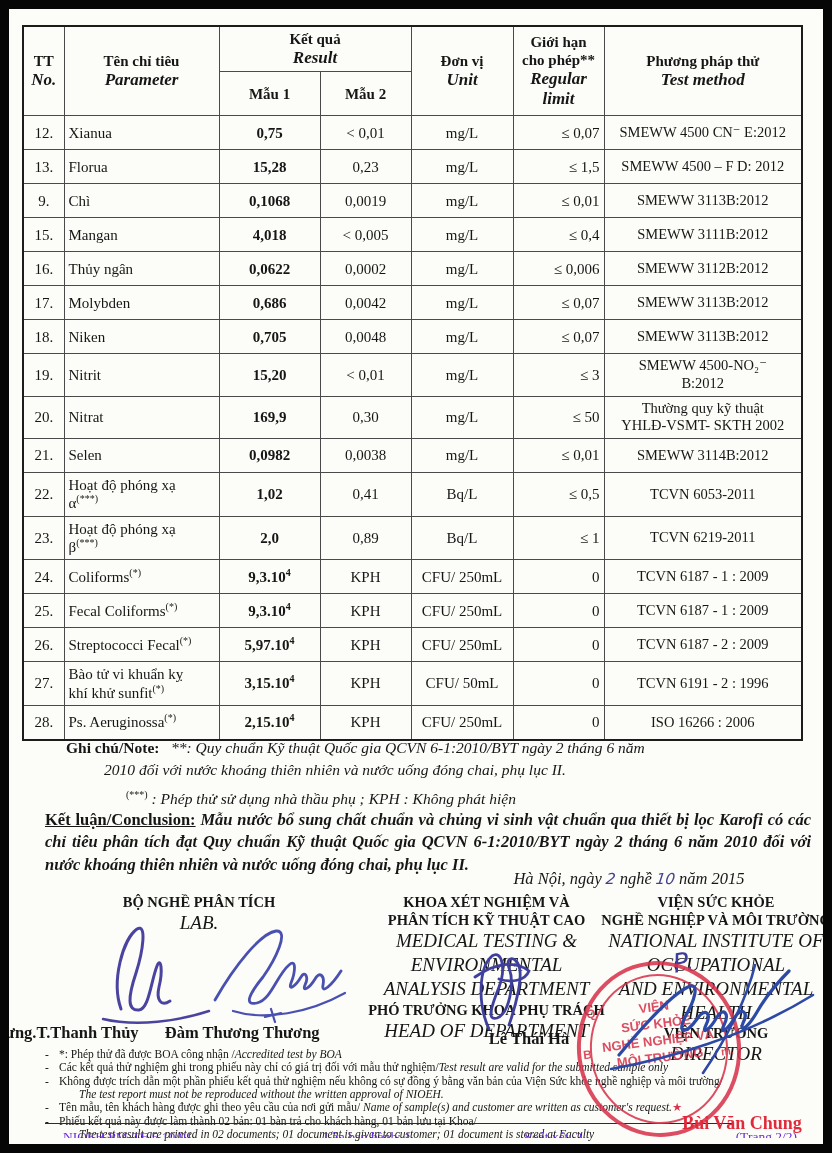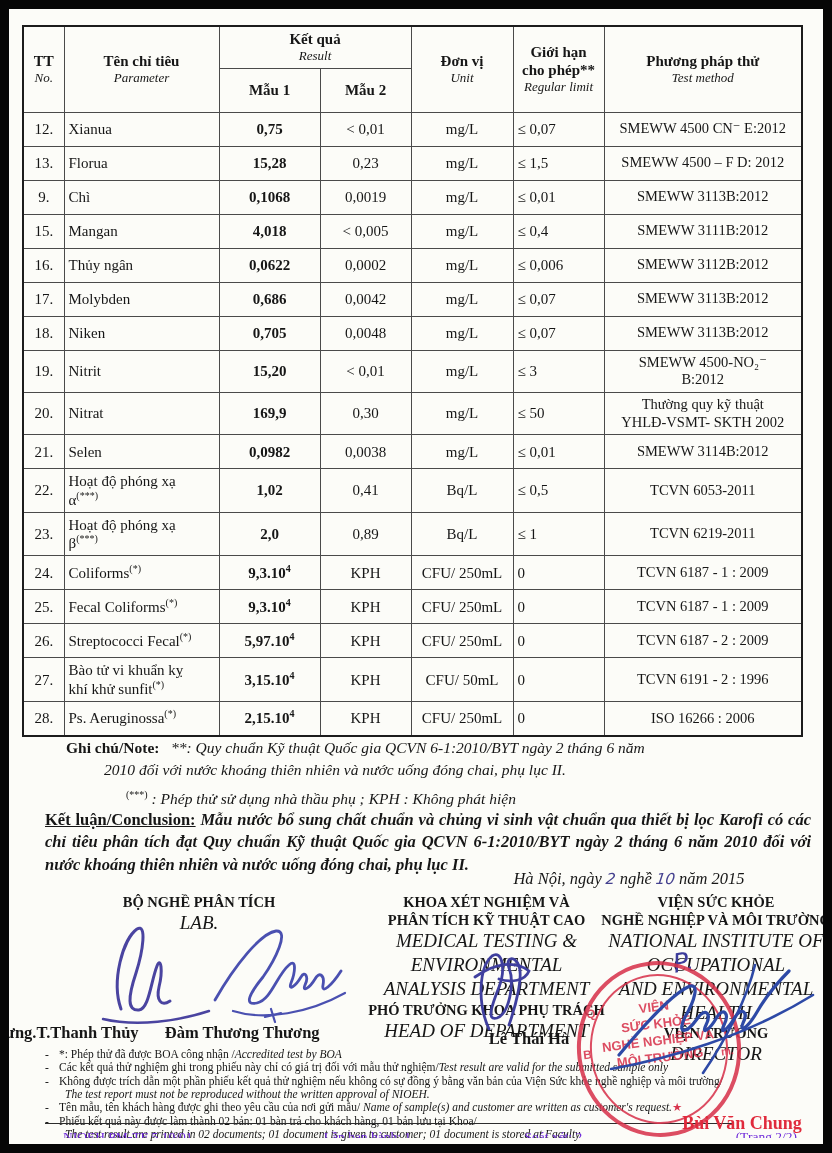--- a/index.html
+++ b/index.html
@@ -11,28 +11,28 @@
     border:9px solid #060606;
     overflow:hidden;
     font-family:"Liberation Serif","DejaVu Serif",serif;
     color:#161616;
   }
   
   .tbl-wrap{position:absolute;left:13px;top:16px;}
   table.results{border-collapse:collapse;table-layout:fixed;width:779px;border:2px solid #1c1c1c;background:transparent;}
   table.results th, table.results td{border:1px solid #4a4a4a;padding:3px 4px;vertical-align:middle;}
   th .vi{display:block;font-weight:bold;font-size:15px;line-height:1.2;}
-  th .en{display:block;font-weight:normal;font-style:italic;font-size:13px;line-height:1.2;}
+  th .en{display:block;font-weight:bold;font-style:italic;font-size:17px;line-height:1.2;}
   td{font-size:15px;line-height:1.22;}
   td.c-no{text-align:center;}
   td.c-param{text-align:left;padding-left:7px;white-space:pre-line;}
   td.c-r1{text-align:center;font-weight:bold;}
   td.c-r2{text-align:center;}
   td.c-unit{text-align:center;}
-  td.c-limit{text-align:left;}
+  td.c-limit{text-align:right;}
   td.c-method{text-align:center;white-space:pre-line;font-size:14.5px;}
   tbody td{height:27px;}
   sup{font-size:10px;line-height:0;}
   
   .ghichu{position:absolute;left:57px;top:728px;width:712px;font-size:15.5px;line-height:1.45;}
   .ghichu .lbl{font-weight:bold;}
   .ghichu .it{font-style:italic;}
   .ghichu .l2{margin-left:38px;}
   .ghichu .l3{margin-left:60px;margin-top:6px;}
   
@@ -52,21 +52,21 @@
   .name-b{font-weight:bold;font-size:16.5px;}
   .names-left{position:absolute;left:-4px;top:1014px;width:420px;white-space:nowrap;}
   .names-left .n2{margin-left:22px;}
   .name-mid{position:absolute;left:440px;top:1020px;width:160px;text-align:center;}
   .p-hand{position:absolute;left:664px;top:938px;color:#3c3c9a;font-size:26px;font-style:italic;transform:rotate(-10deg);font-family:"DejaVu Sans",sans-serif;}
   
   .footnotes{position:absolute;left:36px;top:1039px;width:716px;font-size:11.5px;line-height:1.16;}
   .fn{position:relative;padding-left:14px;}
   .fn .dash{position:absolute;left:0;top:0;}
   .fn .fne{font-style:italic;}
-  .fn .fne-block{display:block;font-style:italic;margin-left:6px;}
+  .fn .fne-block{display:block;font-style:italic;margin-left:20px;}
   .star{color:#d8354e;font-style:normal;}
   .fn-rule{position:absolute;left:36px;top:1114px;width:688px;border-top:1.5px solid #2c2c2c;}
   
   .bottomline{position:absolute;left:36px;top:1120px;width:770px;height:9px;overflow:hidden;font-size:13.5px;color:#6d28d9;}
   .bottomline span{display:inline-block;}
   .bl-code{margin-left:18px;}
   .bl-issue{margin-left:128px;}
   .bl-rev{margin-left:110px;}
   .bl-page{margin-left:150px;}
   

